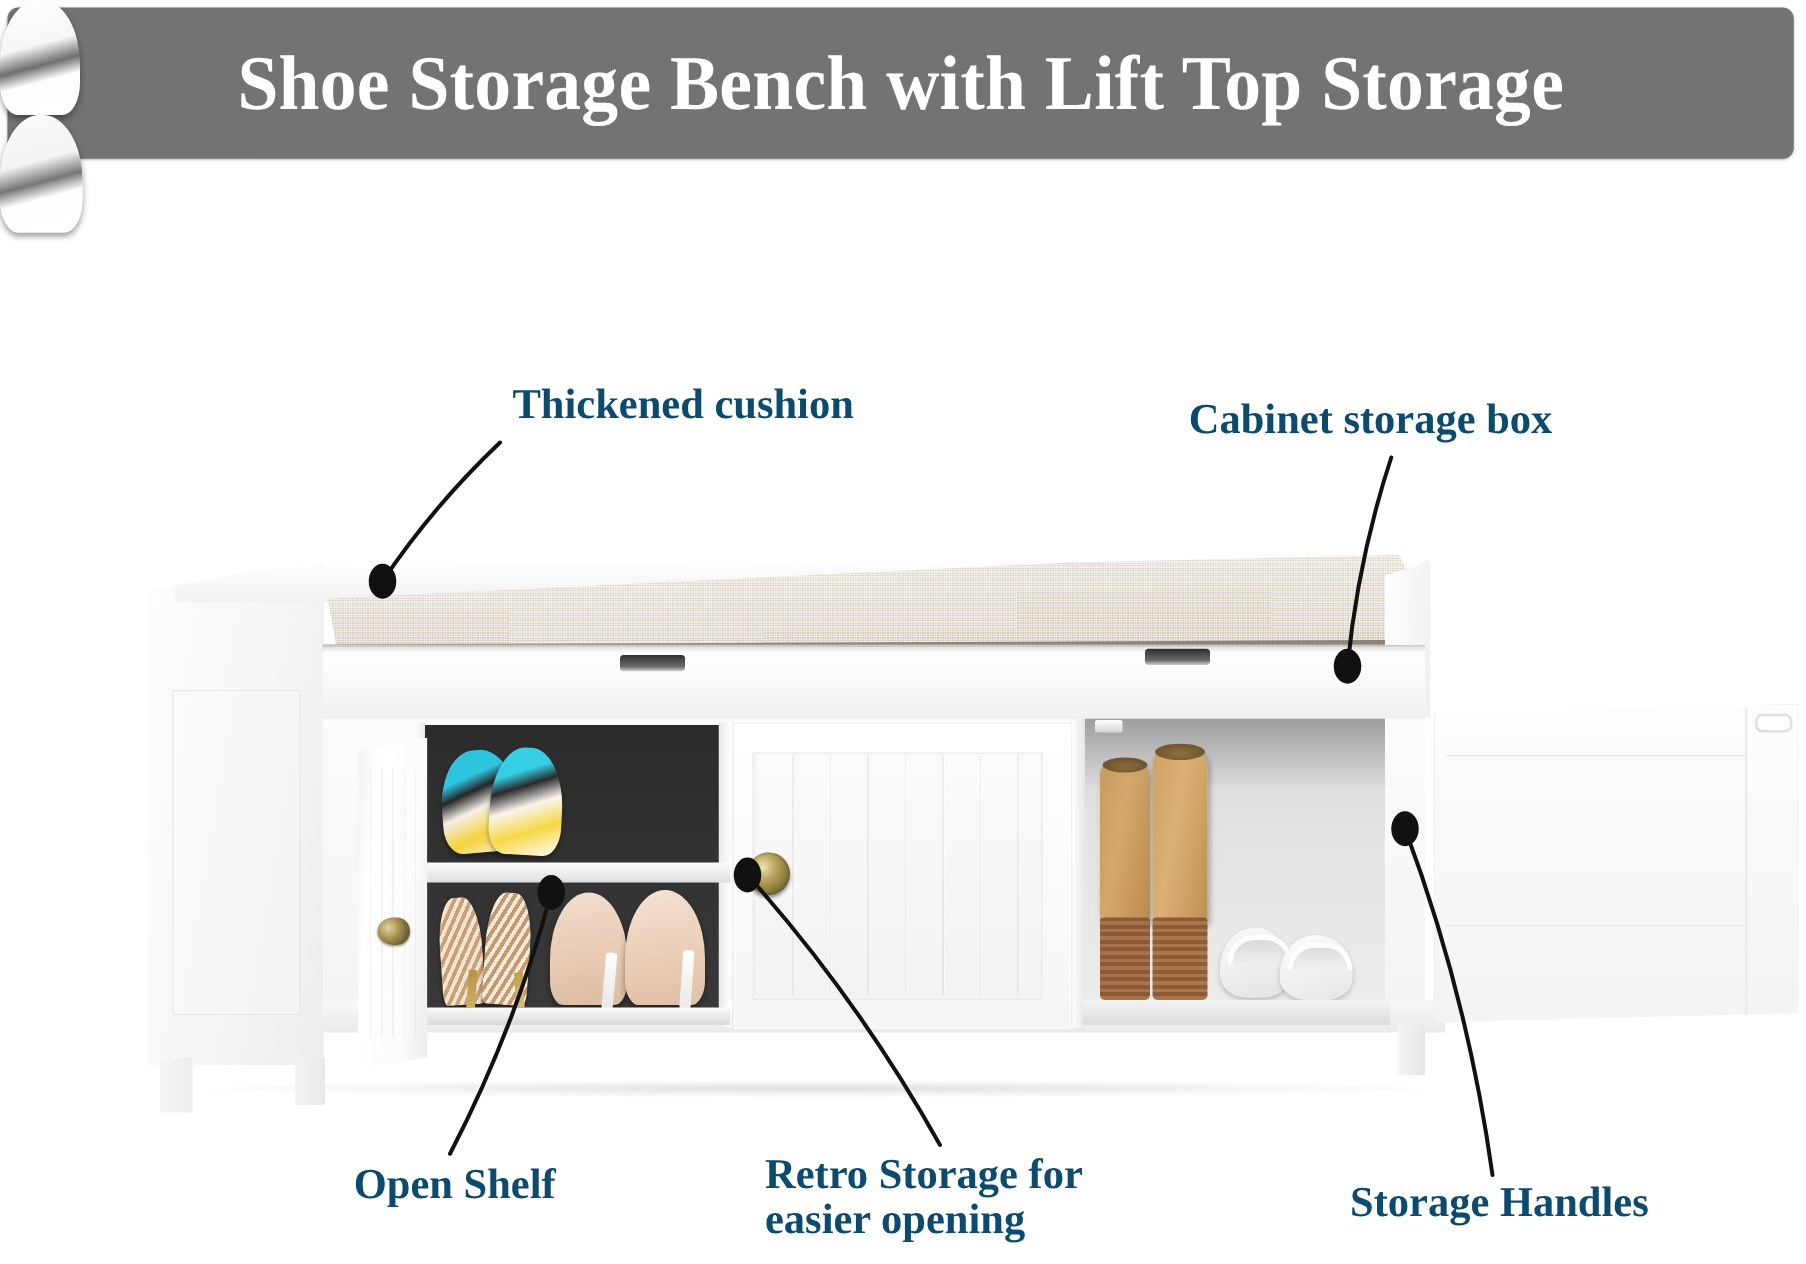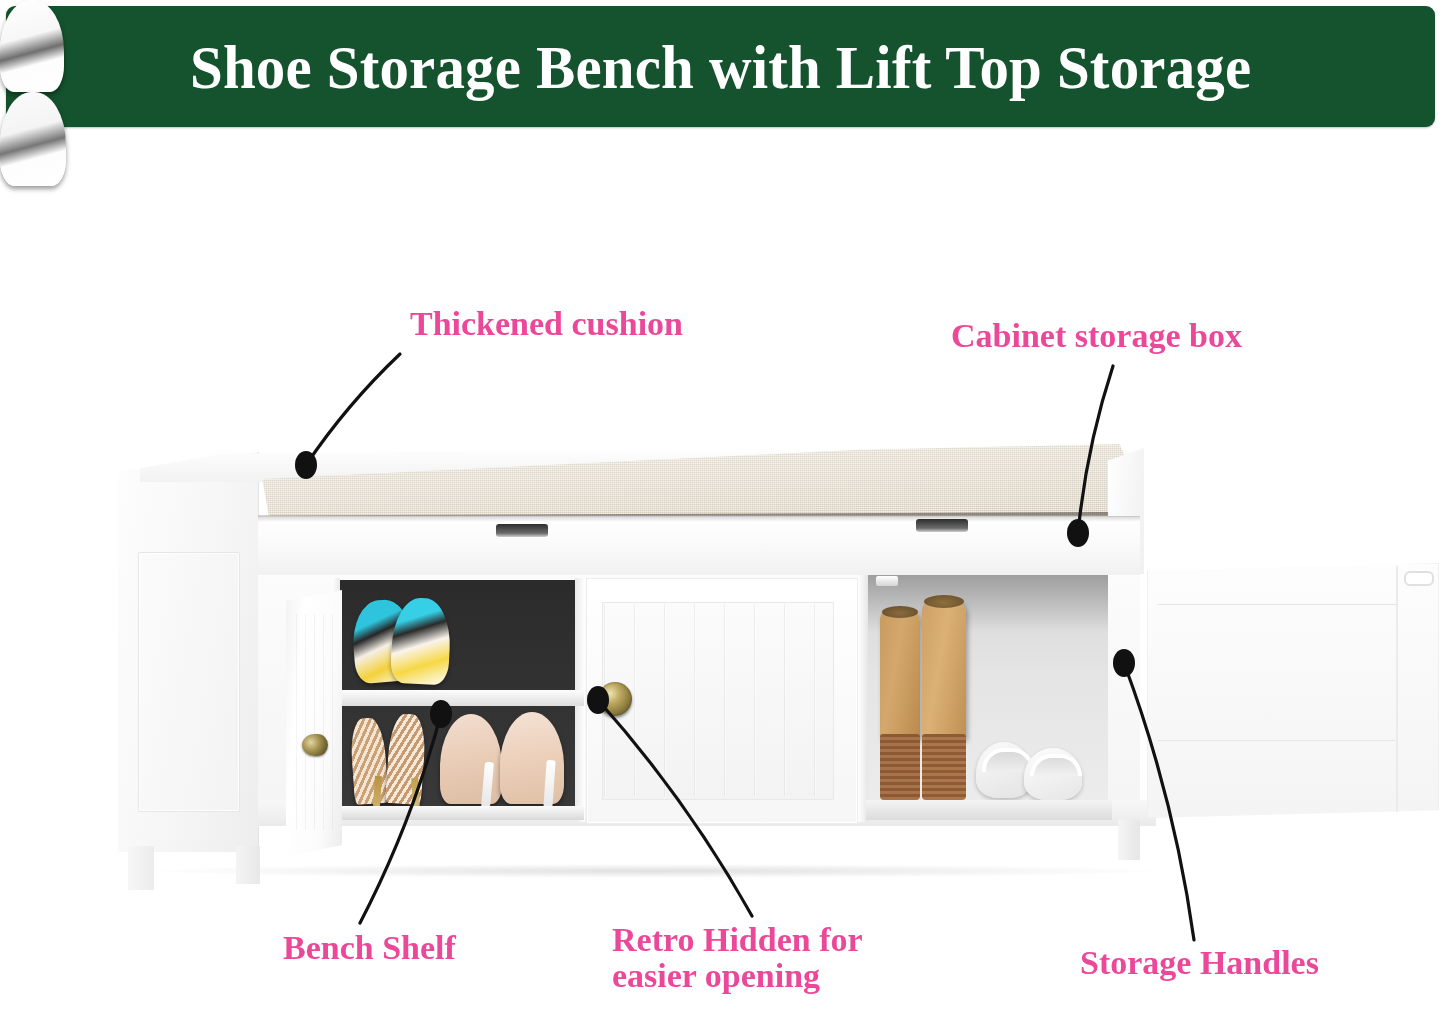--- a/index.html
+++ b/index.html
@@ -2,30 +2,30 @@
 <html><head>
 <meta charset="utf-8">
 <title>Shoe Storage Bench</title>
 <style>
   html,body{margin:0;padding:0;background:#ffffff;}
   body{width:1445px;height:1011px;position:relative;overflow:hidden;
        font-family:"Liberation Serif","DejaVu Serif",serif;}
 
   
   #banner{position:absolute;left:6px;top:6px;width:1429px;height:121px;
-          background:#14532d;border-radius:9px;
+          background:#737373;border-radius:9px;
           display:flex;align-items:center;justify-content:center;
           box-shadow:0 1px 2px rgba(0,0,0,.25);}
   #banner-title{color:#ffffff;font-size:62px;font-weight:bold;
           letter-spacing:.2px;line-height:1;white-space:nowrap;
           transform:scaleX(.95);transform-origin:center;
           font-family:"Liberation Serif","DejaVu Serif",serif;}
 
   
-  .callout{position:absolute;color:#ec4899;font-weight:bold;
+  .callout{position:absolute;color:#0c4a6e;font-weight:bold;
            font-size:34px;line-height:1.06;white-space:pre-line;
            font-family:"Liberation Serif","DejaVu Serif",serif;}
   #lbl-cushion{left:410px;top:306px;}
   #lbl-hidden{left:951px;top:318px;}
   #lbl-openshelf{left:283px;top:930px;}
   #lbl-retro{left:612px;top:922px;text-align:left;}
   #lbl-cabinet{left:1080px;top:945px;}
 
   
   #leaders{position:absolute;left:0;top:0;width:1445px;height:1011px;
@@ -342,18 +342,18 @@
       <ellipse cx="598" cy="700" rx="11" ry="14" fill="#111111" stroke="none"></ellipse>
       <path d="M1124,663 Q1174.235,797.65 1194,940" fill="none" stroke="#111111" stroke-width="3.2" stroke-linecap="round"></path>
       <ellipse cx="1124" cy="663" rx="11" ry="14" fill="#111111" stroke="none"></ellipse>
     </g>
 </svg>
 
 <div class="callout" id="lbl-cushion">Thickened cushion</div>
 
 <div class="callout" id="lbl-hidden">Cabinet storage box</div>
 
-<div class="callout" id="lbl-openshelf">Bench Shelf</div>
-
-<div class="callout" id="lbl-retro">Retro Hidden for
+<div class="callout" id="lbl-openshelf">Open Shelf</div>
+
+<div class="callout" id="lbl-retro">Retro Storage for
 easier opening</div>
 
 <div class="callout" id="lbl-cabinet">Storage Handles</div>
 
 </body></html>

